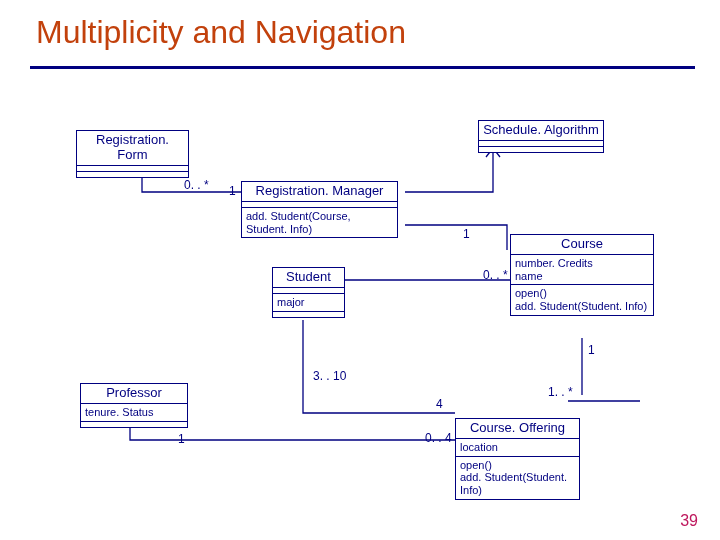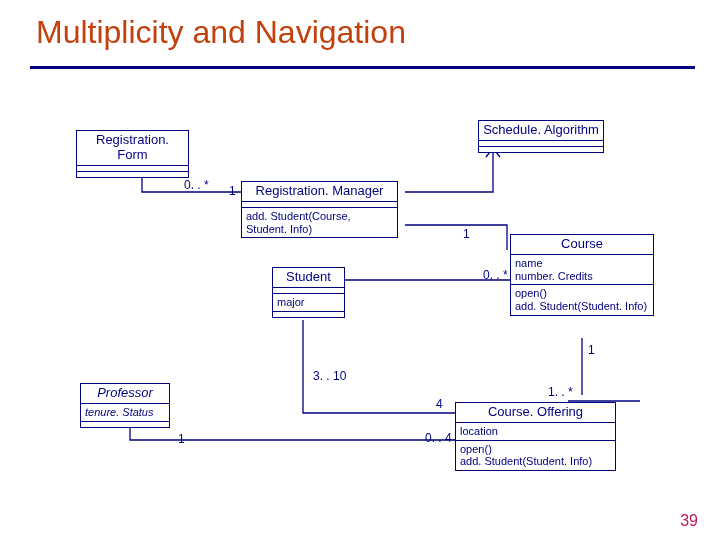--- a/index.html
+++ b/index.html
@@ -84,43 +84,43 @@
 
 <div class="cls" style="left:241px; top:181px; width:157px;">
   <div class="pad nm">Registration. Manager</div>
   <div class="sec" style="height:6px;"></div>
   <div class="sec pad body">add. Student(Course, Student. Info)</div>
 </div>
 
 <div class="cls" style="left:510px; top:234px; width:144px;">
   <div class="pad nm">Course</div>
   <div class="sec pad body">
+    <div>number. Credits</div>
     <div>name</div>
-    <div>number. Credits</div>
   </div>
   <div class="sec pad body">
     <div>open()</div>
     <div>add. Student(Student. Info)</div>
   </div>
 </div>
 
 <div class="cls" style="left:272px; top:267px; width:73px;">
   <div class="pad nm">Student</div>
   <div class="sec" style="height:6px;"></div>
   <div class="sec pad body">major</div>
   <div class="sec" style="height:6px;"></div>
 </div>
 
-<div class="cls" style="left:80px; top:383px; width:90px;font-style:italic;">
+<div class="cls" style="left:80px; top:383px; width:108px;">
   <div class="pad nm">Professor</div>
   <div class="sec pad body">tenure. Status</div>
   <div class="sec" style="height:6px;"></div>
 </div>
 
-<div class="cls" style="left:455px; top:402px; width:161px;">
+<div class="cls" style="left:455px; top:418px; width:125px;">
   <div class="pad nm">Course. Offering</div>
   <div class="sec pad body">location</div>
   <div class="sec pad body">
     <div>open()</div>
     <div>add. Student(Student. Info)</div>
   </div>
 </div>
 
 <div class="m" style="left:184px; top:178px;">0. . *</div>
 <div class="m" style="left:229px; top:184px;">1</div>

